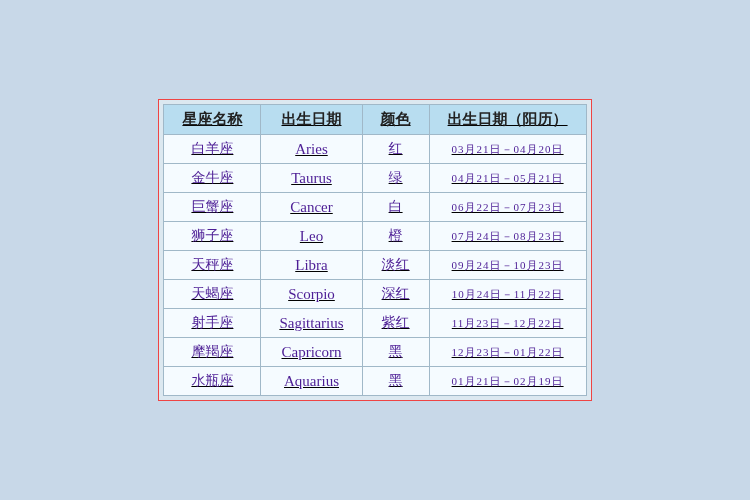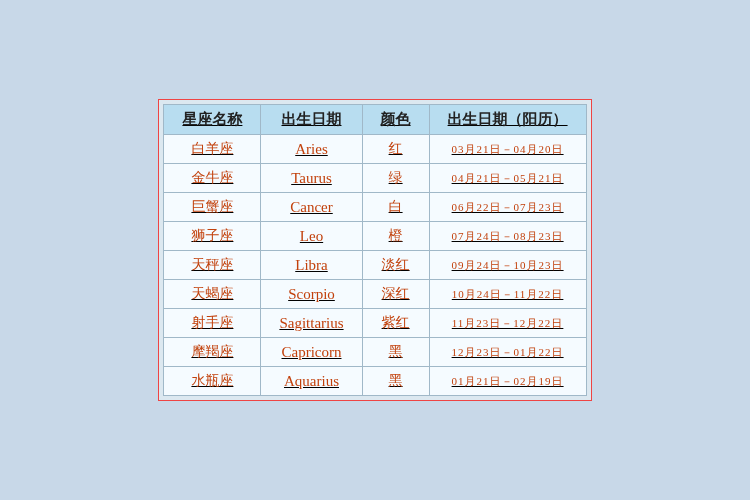--- a/index.html
+++ b/index.html
@@ -28,21 +28,21 @@
     table {
       border-collapse: collapse;
       background-color: #f0f8ff;
     }
 
     th, td {
       border: 1px solid #a0b8c8;
       padding: 5px 18px;
       text-align: center;
       font-size: 15px;
-      color: #c2410c;
+      color: #4c1d95;
       white-space: nowrap;
     }
 
     thead th {
       background-color: #b8ddf0;
       font-weight: bold;
       color: #222;
       font-size: 15px;
     }
 

